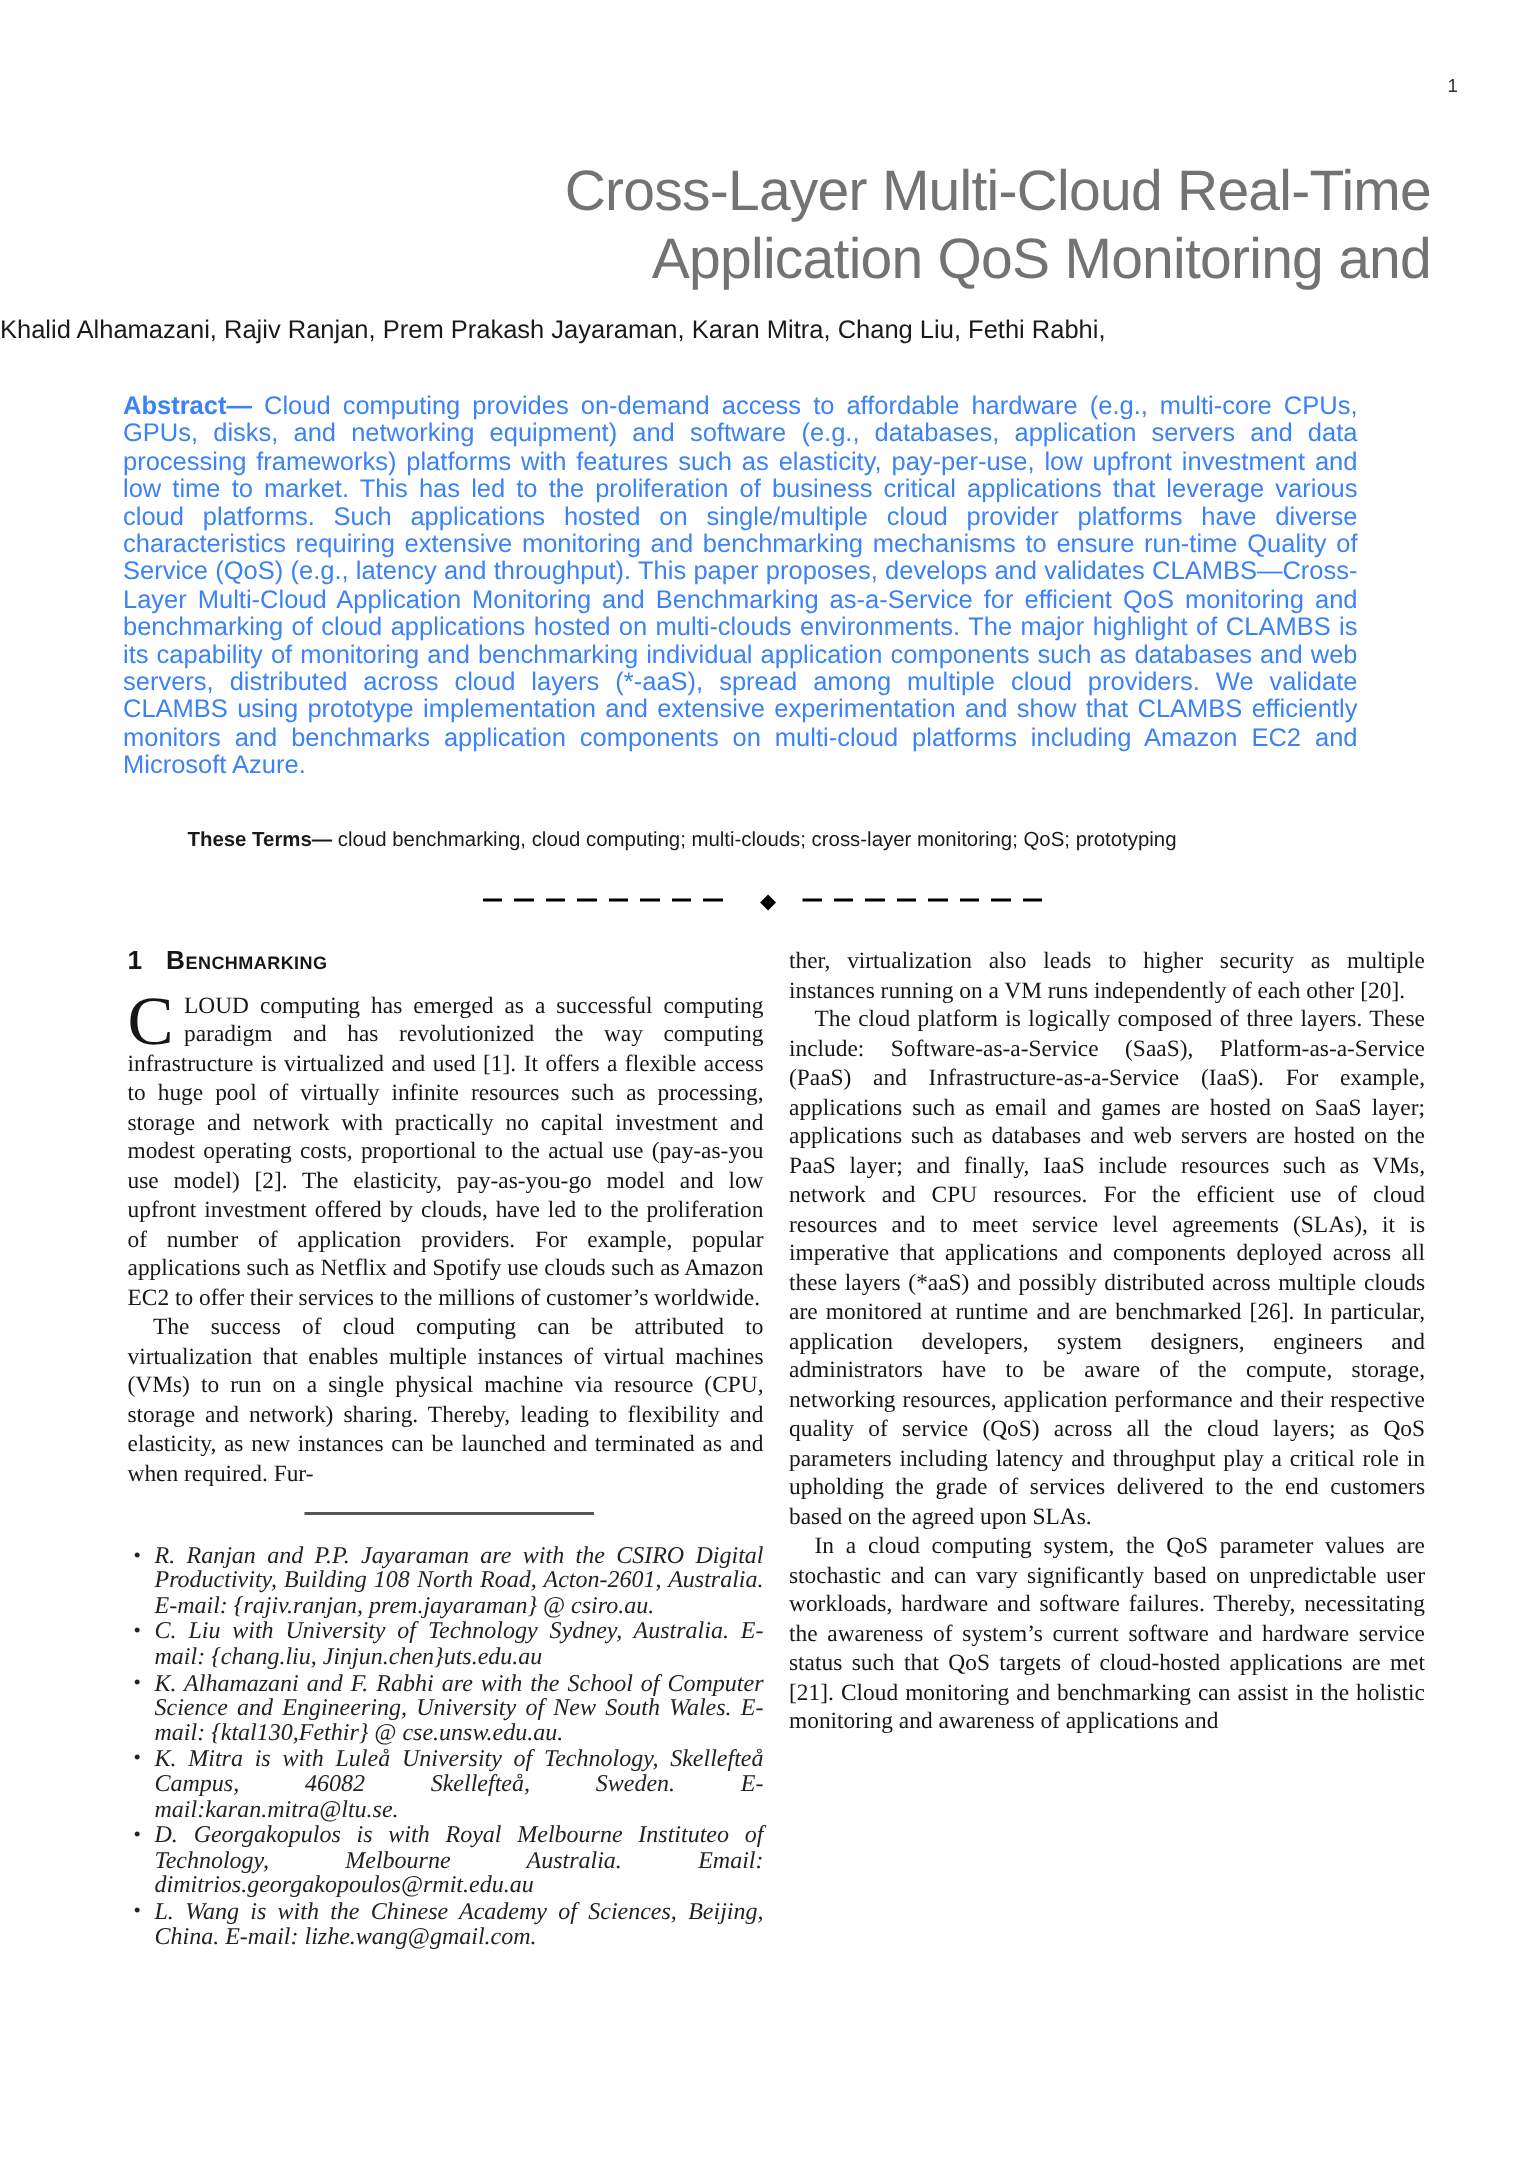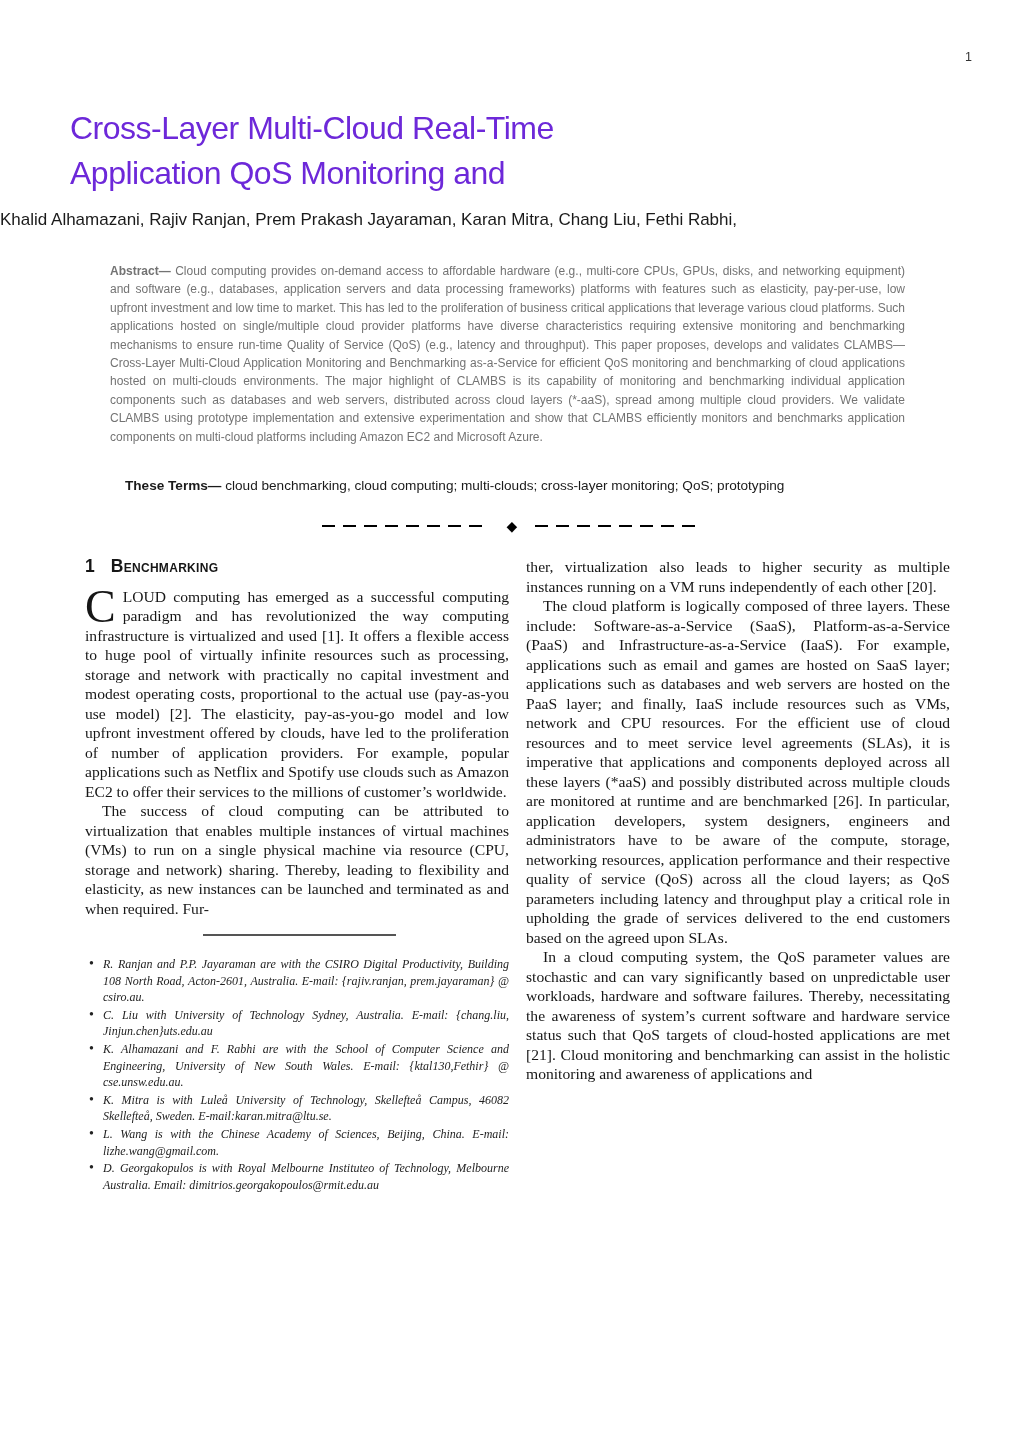--- a/index.html
+++ b/index.html
@@ -15,39 +15,39 @@
   }
   .page-number {
     position: absolute;
     top: 50px;
     right: 52px;
     font-size: 12.5px;
     color: #333;
   }
   .paper-title {
     margin: 106px 70px 0 70px;
-    text-align: left;
-    font-size: 32px;
+    text-align: right;
+    font-size: 38px;
     line-height: 45px;
     font-weight: 400;
     letter-spacing: -0.5px;
-    color: #6d28d9;
+    color: #737373;
   }
   .authors {
     margin-top: 12px;
     font-size: 17px;
     line-height: 23px;
     color: #1a1a1a;
   }
   .abstract-block {
-    margin: 31px 119px 0 110px;
-    font-size: 12px;
+    margin: 31px 119px 0 82px;
+    font-size: 17px;
     line-height: 18.4px;
     text-align: justify;
-    color: #737373;
+    color: #3b82f6;
   }
   .abstract-block b, .index-block b { font-weight: 700; }
   .index-block {
     margin: 31px 119px 0 125px;
     font-size: 13.6px;
     line-height: 18.4px;
     text-align: left;
     color: #1a1a1a;
   }
   .divider {
@@ -95,21 +95,21 @@
     font-family: "Liberation Serif", serif;
   }
   .footnote-rule {
     width: 193px;
     height: 1.5px;
     background: #555;
     margin: 16px 0 9px 118px;
   }
   .footnotes {
     font-style: italic;
-    font-size: 12px;
+    font-size: 16px;
     line-height: 16.6px;
     text-align: justify;
     color: #222;
     margin-top: 20px;
   }
   .footnotes ul { list-style: none; padding-left: 18px; }
   .footnotes li { position: relative; margin-bottom: 1px; }
   .footnotes li::before {
     content: "\2022";
     position: absolute;
@@ -154,22 +154,22 @@
       <p class="para"><span class="drop-cap">C</span><span>LOUD computing has emerged as a successful computing paradigm and has revolutionized the way computing infrastructure is virtualized and used [1]. It offers a flexible access to huge pool of virtually infinite resources such as processing, storage and network with practically no capital investment and modest operating costs, proportional to the actual use (pay-as-you use model) [2]. The elasticity, pay-as-you-go model and low upfront investment offered by clouds, have led to the proliferation of number of application providers. For example, popular applications such as Netflix and Spotify use clouds such as Amazon EC2 to offer their services to the millions of customer’s worldwide.</span></p>
       <p class="para indent">The success of cloud computing can be attributed to virtualization that enables multiple instances of virtual machines (VMs) to run on a single physical machine via resource (CPU, storage and network) sharing. Thereby, leading to flexibility and elasticity, as new instances can be launched and terminated as and when required. Fur-</p>
 
       <div class="footnote-rule"></div>
       <div class="footnotes">
         <ul>
           <li>R. Ranjan and P.P. Jayaraman are with the CSIRO Digital Productivity, Building 108 North Road, Acton-2601, Australia. E-mail: {rajiv.ranjan, prem.jayaraman} @ csiro.au.</li>
           <li>C. Liu with University of Technology Sydney, Australia. E-mail: {chang.liu, Jinjun.chen}uts.edu.au</li>
           <li>K. Alhamazani and F. Rabhi are with the School of Computer Science and Engineering, University of New South Wales. E-mail: {ktal130,Fethir} @ cse.unsw.edu.au.</li>
           <li>K. Mitra is with Luleå University of Technology, Skellefteå Campus, 46082 Skellefteå, Sweden. E-mail:karan.mitra@ltu.se.</li>
+          <li>D. Georgakopulos is with Royal Melbourne Instituteo of Technology, Melbourne Australia. Email: dimitrios.georgakopoulos@rmit.edu.au</li>
           <li>L. Wang is with the Chinese Academy of Sciences, Beijing, China. E-mail: lizhe.wang@gmail.com.</li>
-          <li>D. Georgakopulos is with Royal Melbourne Instituteo of Technology, Melbourne Australia. Email: dimitrios.georgakopoulos@rmit.edu.au</li>
         </ul>
       </div>
     </div>
 
     <div class="col">
       <p class="para">ther, virtualization also leads to higher security as multiple instances running on a VM runs independently of each other [20].</p>
       <p class="para indent">The cloud platform is logically composed of three layers. These include: Software-as-a-Service (SaaS), Platform-as-a-Service (PaaS) and Infrastructure-as-a-Service (IaaS). For example, applications such as email and games are hosted on SaaS layer; applications such as databases and web servers are hosted on the PaaS layer; and finally, IaaS include resources such as VMs, network and CPU resources. For the efficient use of cloud resources and to meet service level agreements (SLAs), it is imperative that applications and components deployed across all these layers (*aaS) and possibly distributed across multiple clouds are monitored at runtime and are benchmarked [26]. In particular, application developers, system designers, engineers and administrators have to be aware of the compute, storage, networking resources, application performance and their respective quality of service (QoS) across all the cloud layers; as QoS parameters including latency and throughput play a critical role in upholding the grade of services delivered to the end customers based on the agreed upon SLAs.</p>
       <p class="para indent">In a cloud computing system, the QoS parameter values are stochastic and can vary significantly based on unpredictable user workloads, hardware and software failures. Thereby, necessitating the awareness of system’s current software and hardware service status such that QoS targets of cloud-hosted applications are met [21]. Cloud monitoring and benchmarking can assist in the holistic monitoring and awareness of applications and</p>
     </div>
 

